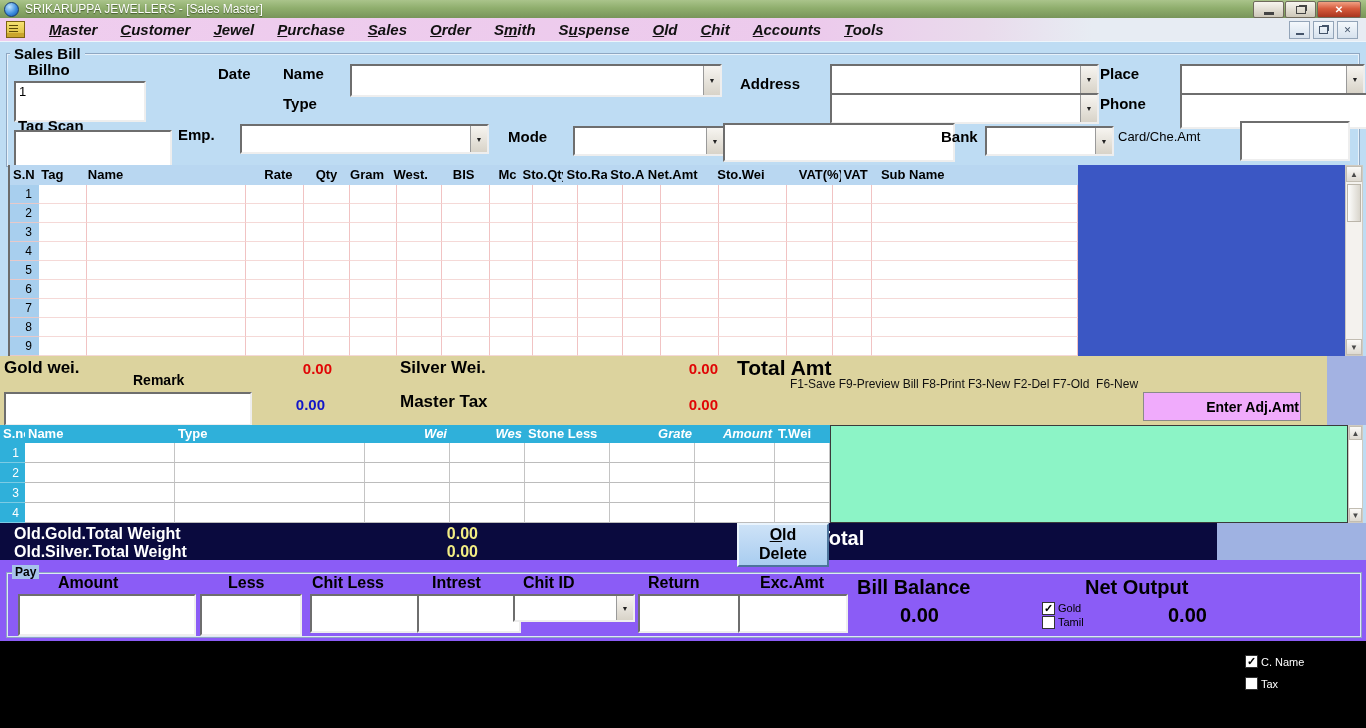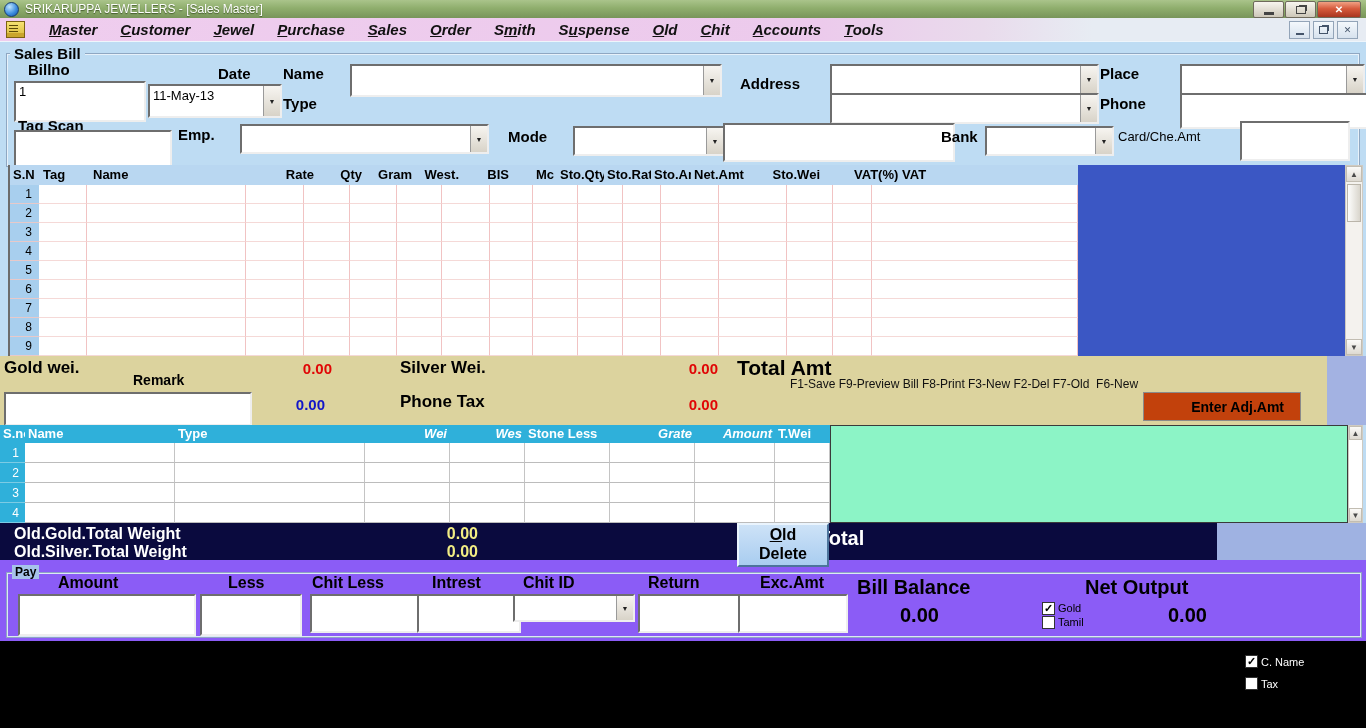--- a/index.html
+++ b/index.html
@@ -68,23 +68,23 @@
   .scroll-thumb{position:absolute;left:1px;width:14px;background:linear-gradient(90deg,#fdfdfc,#d9d5cc);
     border:1px solid #bab5aa;box-sizing:border-box;}
 
   
   .tanbar{position:absolute;left:0;top:356px;width:1327px;height:69px;background:#dcd39e;}
   .lav1{position:absolute;left:1327px;top:356px;width:39px;height:69px;background:#a3b2e2;}
   .tlabel{position:absolute;font-weight:bold;color:#000;white-space:nowrap;}
   .valred{position:absolute;font-weight:bold;color:#e00505;font-size:15px;text-align:right;}
   .valblue{position:absolute;font-weight:bold;color:#1216c8;font-size:15px;text-align:right;}
   .hint{position:absolute;font-size:12px;color:#111;white-space:pre;}
-  .adjbox{position:absolute;left:1143px;top:392px;width:158px;height:29px;background:#c2410c;
+  .adjbox{position:absolute;left:1143px;top:392px;width:158px;height:29px;background:#f0abfc;
     border:1px solid #8a8a8a;box-sizing:border-box;font-size:14px;font-weight:bold;
-    display:flex;align-items:center;justify-content:flex-end;padding-right:16px;}
+    display:flex;align-items:center;justify-content:flex-end;padding-right:1px;}
 
   
   .g2hdr{position:absolute;left:0;top:425px;width:830px;height:18px;background:#2fb0da;display:flex;}
   .g2hc{font-size:13px;font-weight:bold;color:#fff;padding:1px 3px 0 3px;box-sizing:border-box;white-space:nowrap;overflow:hidden;}
   .g2hc.ar{text-align:right;font-style:italic;}
   .g2body{position:absolute;left:0;top:443px;width:830px;height:80px;background:#fff;}
   .g2row{display:flex;height:20px;box-sizing:border-box;}
   .g2rn{width:25px;background:#2fb0da;color:#fff;font-size:12px;text-align:right;
     padding:3px 6px 0 0;box-sizing:border-box;border-bottom:1px solid #7ccbe4;}
   .g2c{border-right:1px solid #c4c4c4;border-bottom:1px solid #bcbcbc;box-sizing:border-box;height:20px;}
@@ -162,24 +162,20 @@
   </div>
 
   <div class="formarea">
     <div class="groupbox gb-sales"></div>
     <div class="gb-label">Sales Bill</div>
 
     <div class="flabel" style="left:28px;top:19px;">Billno</div>
     <div class="sunken" style="left:14px;top:39px;width:122px;height:35px;"><span>1</span></div>
 
     <div class="flabel" style="left:218px;top:23px;">Date</div>
-    <div class="combo" style="left:148px;top:42px;width:130px;height:30px;">
-      <span class="cval">11-May-13</span>
-      <span class="carrow">▼</span>
-    </div>
 
     <div class="flabel" style="left:283px;top:23px;">Name</div>
     <div class="combo" style="left:350px;top:22px;width:368px;height:29px;">
       <span class="cval"></span>
       <span class="carrow">▼</span>
     </div>
 
     <div class="flabel" style="left:283px;top:53px;">Type</div>
 
     <div class="flabel" style="left:740px;top:33px;">Address</div>
@@ -237,20 +233,21 @@
       <div class="g1hc ar" style="width: 47px;">West.</div>
       <div class="g1hc ar" style="width: 50px;">BIS</div>
       <div class="g1hc ar" style="width: 45px;">Mc</div>
       <div class="g1hc" style="width: 47px;">Sto.Qty</div>
       <div class="g1hc" style="width: 47px;">Sto.Rate</div>
       <div class="g1hc" style="width: 40px;">Sto.Am</div>
       <div class="g1hc" style="width: 60px;">Net.Amt</div>
       <div class="g1hc ar" style="width: 72px;">Sto.Wei</div>
       <div class="g1hc" style="width: 48px; margin-left: 28px;">VAT(%)</div>
       <div class="g1hc" style="width: 40px;">VAT</div>
+      <div class="g1hc" style="width: 216px;">Sub Name</div>
     </div>
   <div class="g1body">
       <div class="g1row">
         <div class="g1rn">1</div>
         <div class="g1c" style="width: 50px;"></div>
         <div class="g1c" style="width: 167px;"></div>
         <div class="g1c" style="width: 60px;"></div>
         <div class="g1c" style="width: 48px;"></div>
         <div class="g1c" style="width: 50px;"></div>
         <div class="g1c" style="width: 47px;"></div>
@@ -429,21 +426,21 @@
   <div class="lav1"></div>
   <div class="tlabel" style="left:4px;top:358px;font-size:17px;">Gold wei.</div>
   <div class="tlabel" style="left:133px;top:372px;font-size:14px;">Remark</div>
   <div class="valred" style="left:270px;top:360px;width:62px;">0.00</div>
   <div class="tlabel" style="left:400px;top:358px;font-size:17px;">Silver Wei.</div>
   <div class="valred" style="left:650px;top:360px;width:68px;">0.00</div>
   <div class="tlabel" style="left:737px;top:356px;font-size:21px;">Total Amt</div>
   <div class="hint" style="left:790px;top:377px;">F1-Save F9-Preview Bill F8-Print F3-New F2-Del F7-Old  F6-New</div>
   <div class="sunken" style="left:4px;top:392px;width:238px;height:28px;"><span></span></div>
   <div class="valblue" style="left:255px;top:396px;width:70px;">0.00</div>
-  <div class="tlabel" style="left:400px;top:392px;font-size:17px;">Phone Tax</div>
+  <div class="tlabel" style="left:400px;top:392px;font-size:17px;">Master Tax</div>
   <div class="valred" style="left:650px;top:396px;width:68px;">0.00</div>
   <div class="adjbox">
       <span>Enter Adj.Amt</span>
     </div>
 
   <div class="g2hdr">
       <div class="g2hc" style="width: 25px;">S.no</div>
       <div class="g2hc" style="width: 150px;">Name</div>
       <div class="g2hc" style="width: 190px;">Type</div>
       <div class="g2hc ar" style="width: 85px;">Wei</div>

